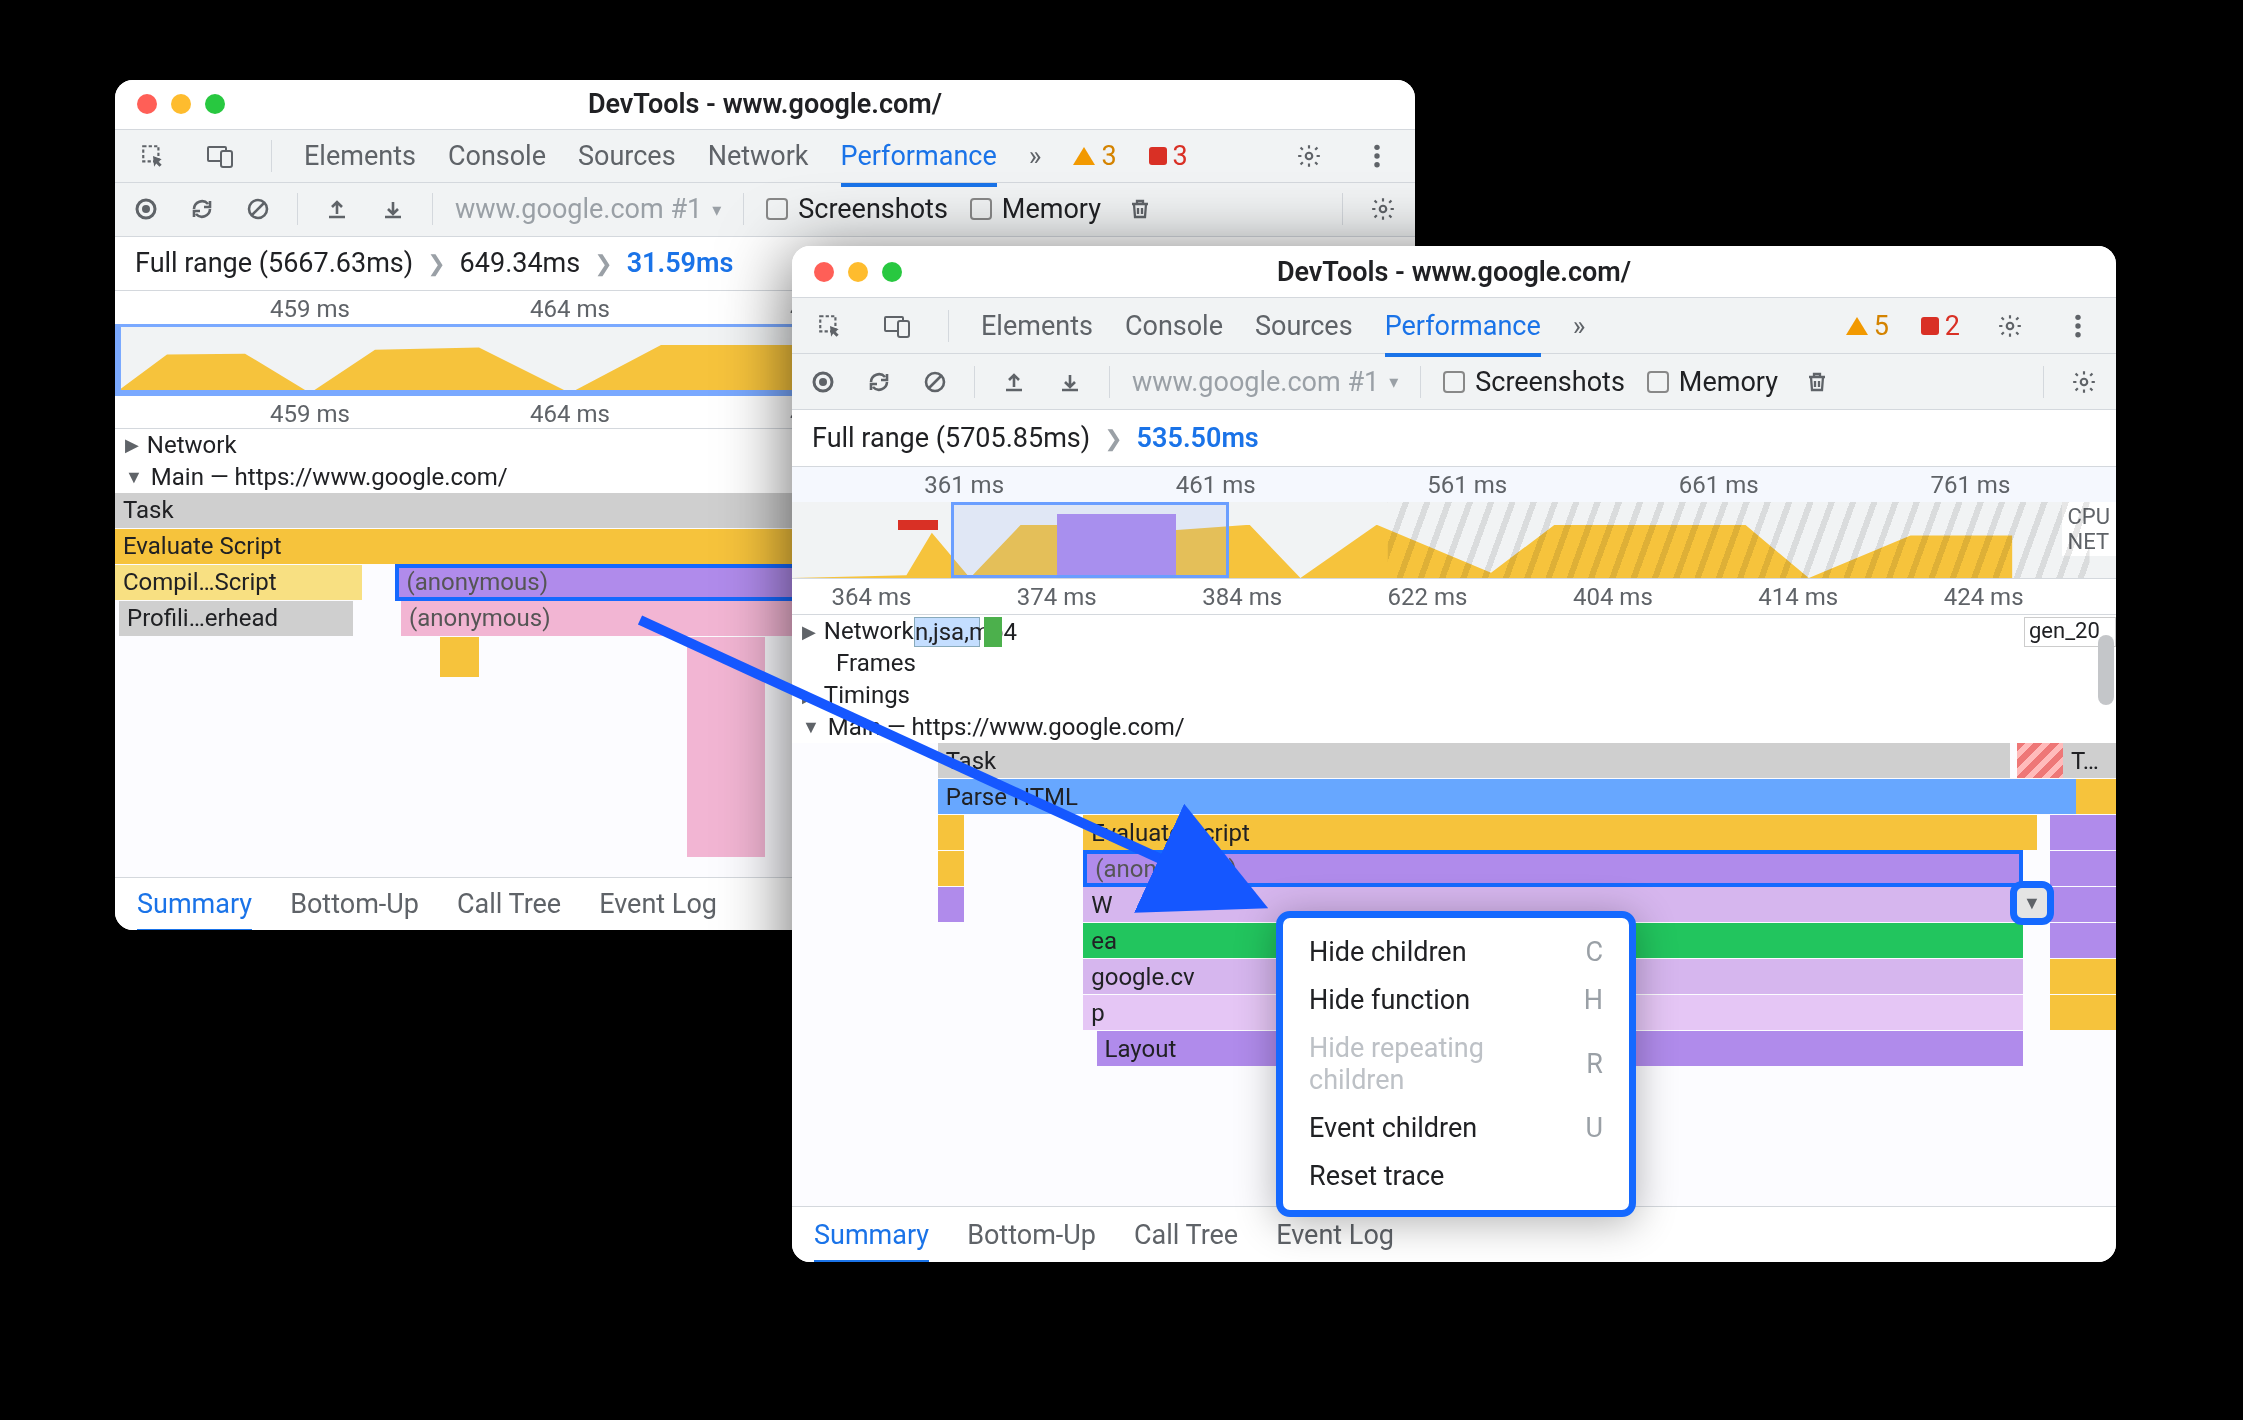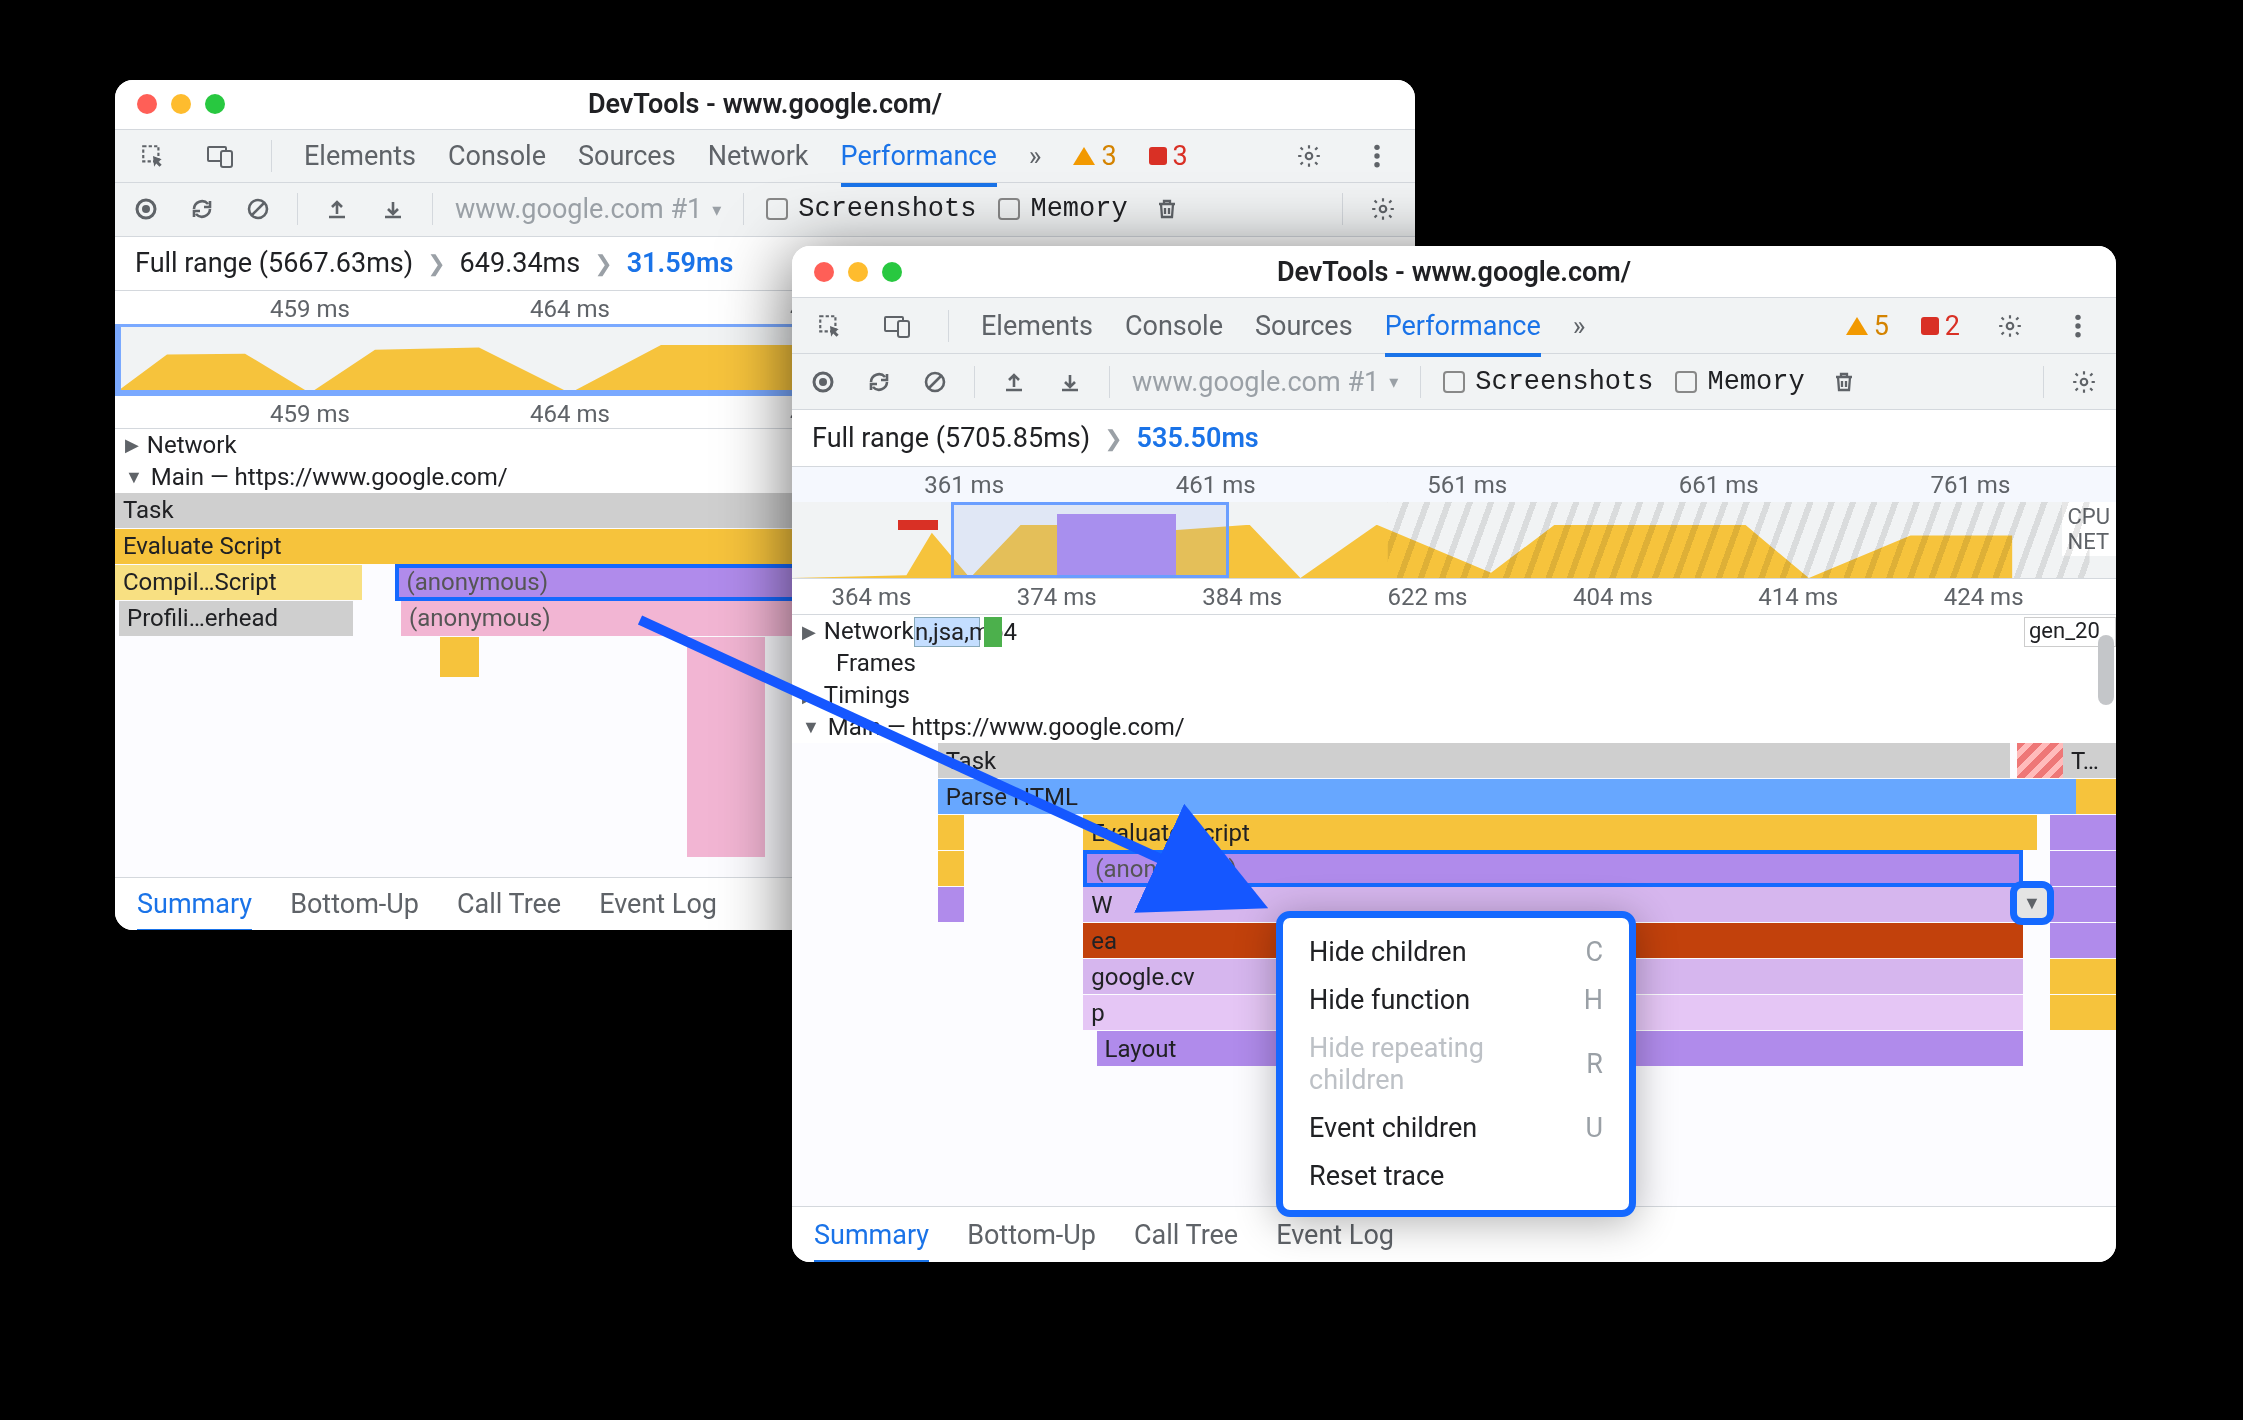--- a/index.html
+++ b/index.html
@@ -40,21 +40,21 @@
   .spacer{flex:1;}
   .badge-warn{color:#d48300;display:flex;align-items:center;gap:6px;}
   .badge-err{color:#d93025;display:flex;align-items:center;gap:6px;}
   .badge-warn::before{content:"";display:inline-block;width:0;height:0;border-left:11px solid transparent;border-right:11px solid transparent;border-bottom:18px solid #f29900;}
   .badge-err::before{content:"";display:inline-block;width:18px;height:18px;background:#d93025;border-radius:3px;}
   .icon-btn{width:36px;height:36px;display:flex;align-items:center;justify-content:center;color:#5f6368;}
   .toolbar{display:flex;align-items:center;height:56px;padding:0 14px;border-bottom:1px solid var(--border);background:var(--win-grey);gap:22px;}
   .tool-icon{width:34px;height:34px;display:flex;align-items:center;justify-content:center;color:#5f6368;font-size:26px;}
   .vsep{width:1px;height:32px;background:var(--border);}
   .drop{color:var(--faint);display:flex;align-items:center;gap:10px;}
-  .chk{display:flex;align-items:center;gap:10px;color:var(--text);font-family:Liberation Mono, monospace;}
+  .chk{display:flex;align-items:center;gap:10px;color:var(--text);}
   .chk .box{width:22px;height:22px;border:2px solid #888;border-radius:4px;}
   .crumbs{display:flex;align-items:center;height:56px;padding:0 20px;gap:14px;font-size:27px;}
   .crumb{white-space:nowrap;}
   .crumb.blue{color:var(--blue);font-weight:600;}
   .chev{color:#9aa0a6;font-size:22px;}
   .timeline-ticks{display:flex;position:relative;height:36px;color:#5f6368;font-size:24px;border-top:1px solid var(--border);}
   .timeline-ticks span{position:absolute;top:4px;transform:translateX(-50%);}
   .overview{position:relative;height:72px;background:var(--win-grey);}
   .overview .shape{position:absolute;bottom:0;}
   .detail{position:relative;background:#fcfcff;border-top:1px solid var(--border);}
@@ -449,21 +449,21 @@
         <div class="bar yellow" style="left:11%;width:2%;"></div>
         <div class="bar purple blue-sel" style="left:22%;width:71%;color:#555">(anonymous)</div>
         <div class="bar purple" style="right:0;width:5%;"></div>
       </div>
       <div class="flamerow">
           <div class="bar purple" style="left:11%;width:2%;"></div>
           <div class="bar pink" style="left:22%;width:71%;background:#d6b6ee;">W</div>
           <div class="bar purple" style="right:0;width:5%;"></div>
         </div>
       <div class="flamerow">
-          <div class="bar pink" style="left:22%;width:71%;background:#c2410c;">ea</div>
+          <div class="bar pink" style="left:22%;width:71%;background:#22c55e;">ea</div>
           <div class="bar purple" style="right:0;width:5%;"></div>
         </div>
       <div class="flamerow">
           <div class="bar pink" style="left:22%;width:71%;background:#d6b6ee;">google.cv</div>
           <div class="bar yellow" style="right:0;width:5%;"></div>
         </div>
       <div class="flamerow">
           <div class="bar pink" style="left:22%;width:71%;background:#e5c6f5;">p</div>
           <div class="bar yellow" style="right:0;width:5%;"></div>
         </div>

